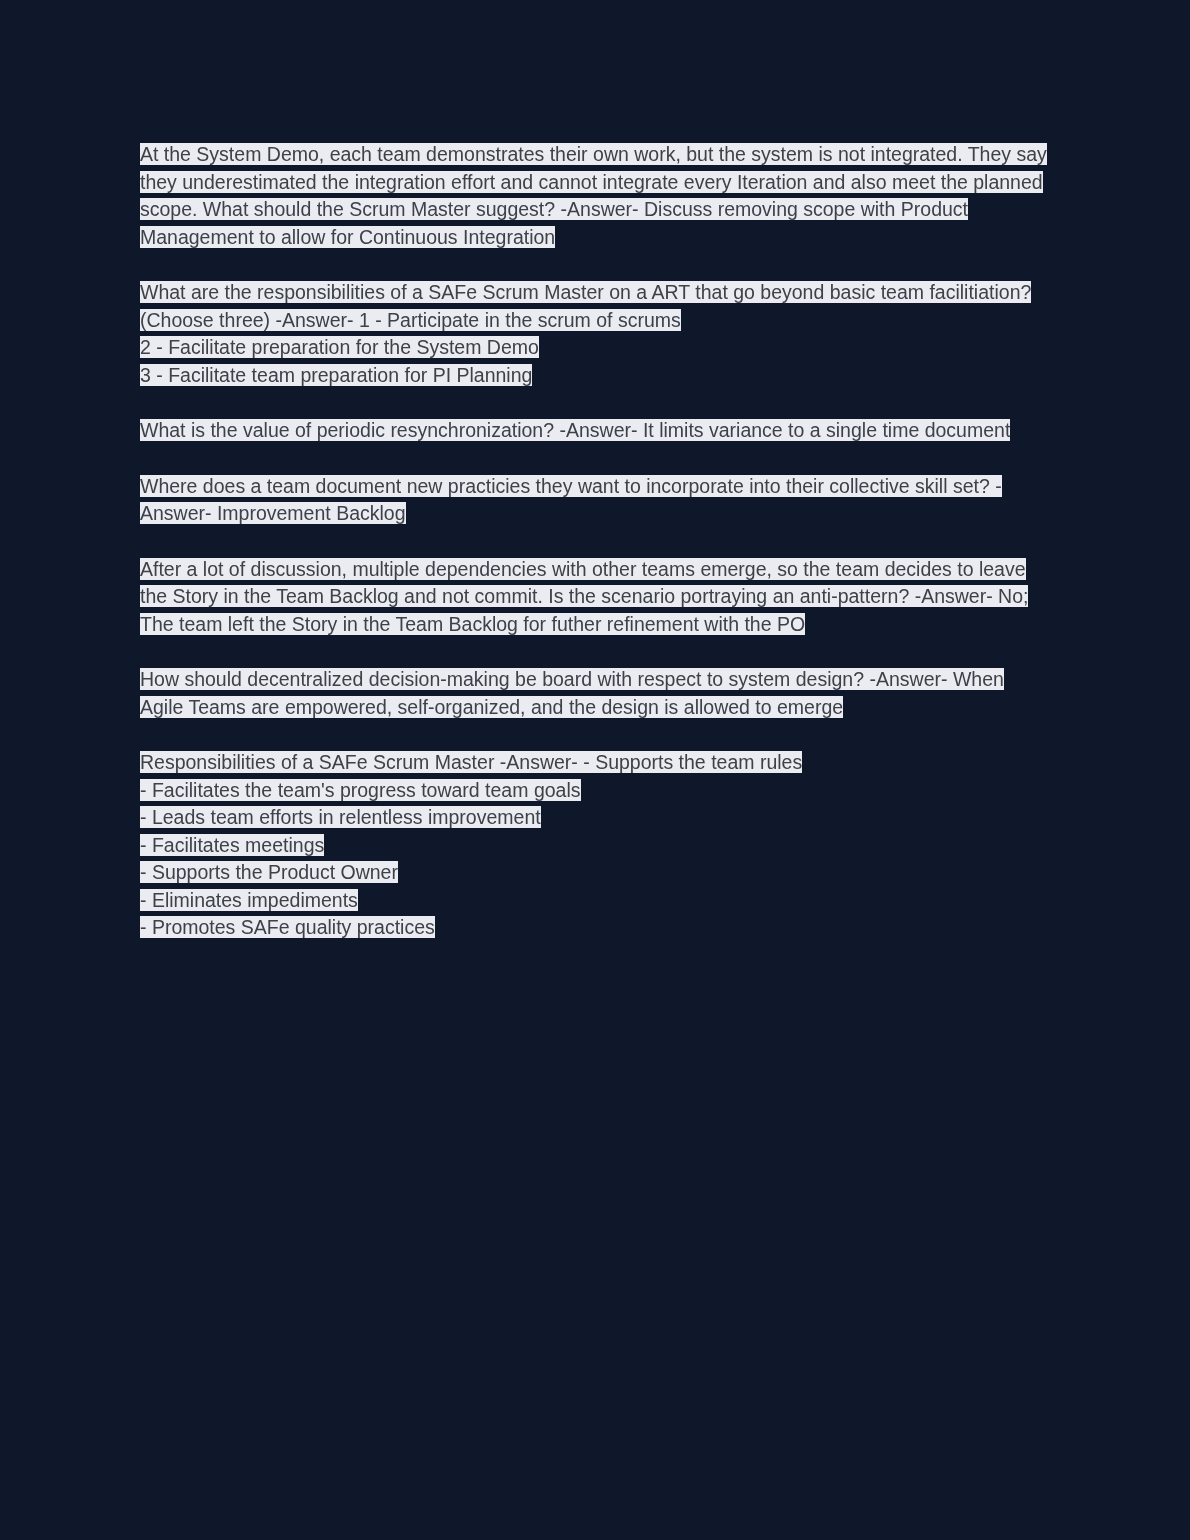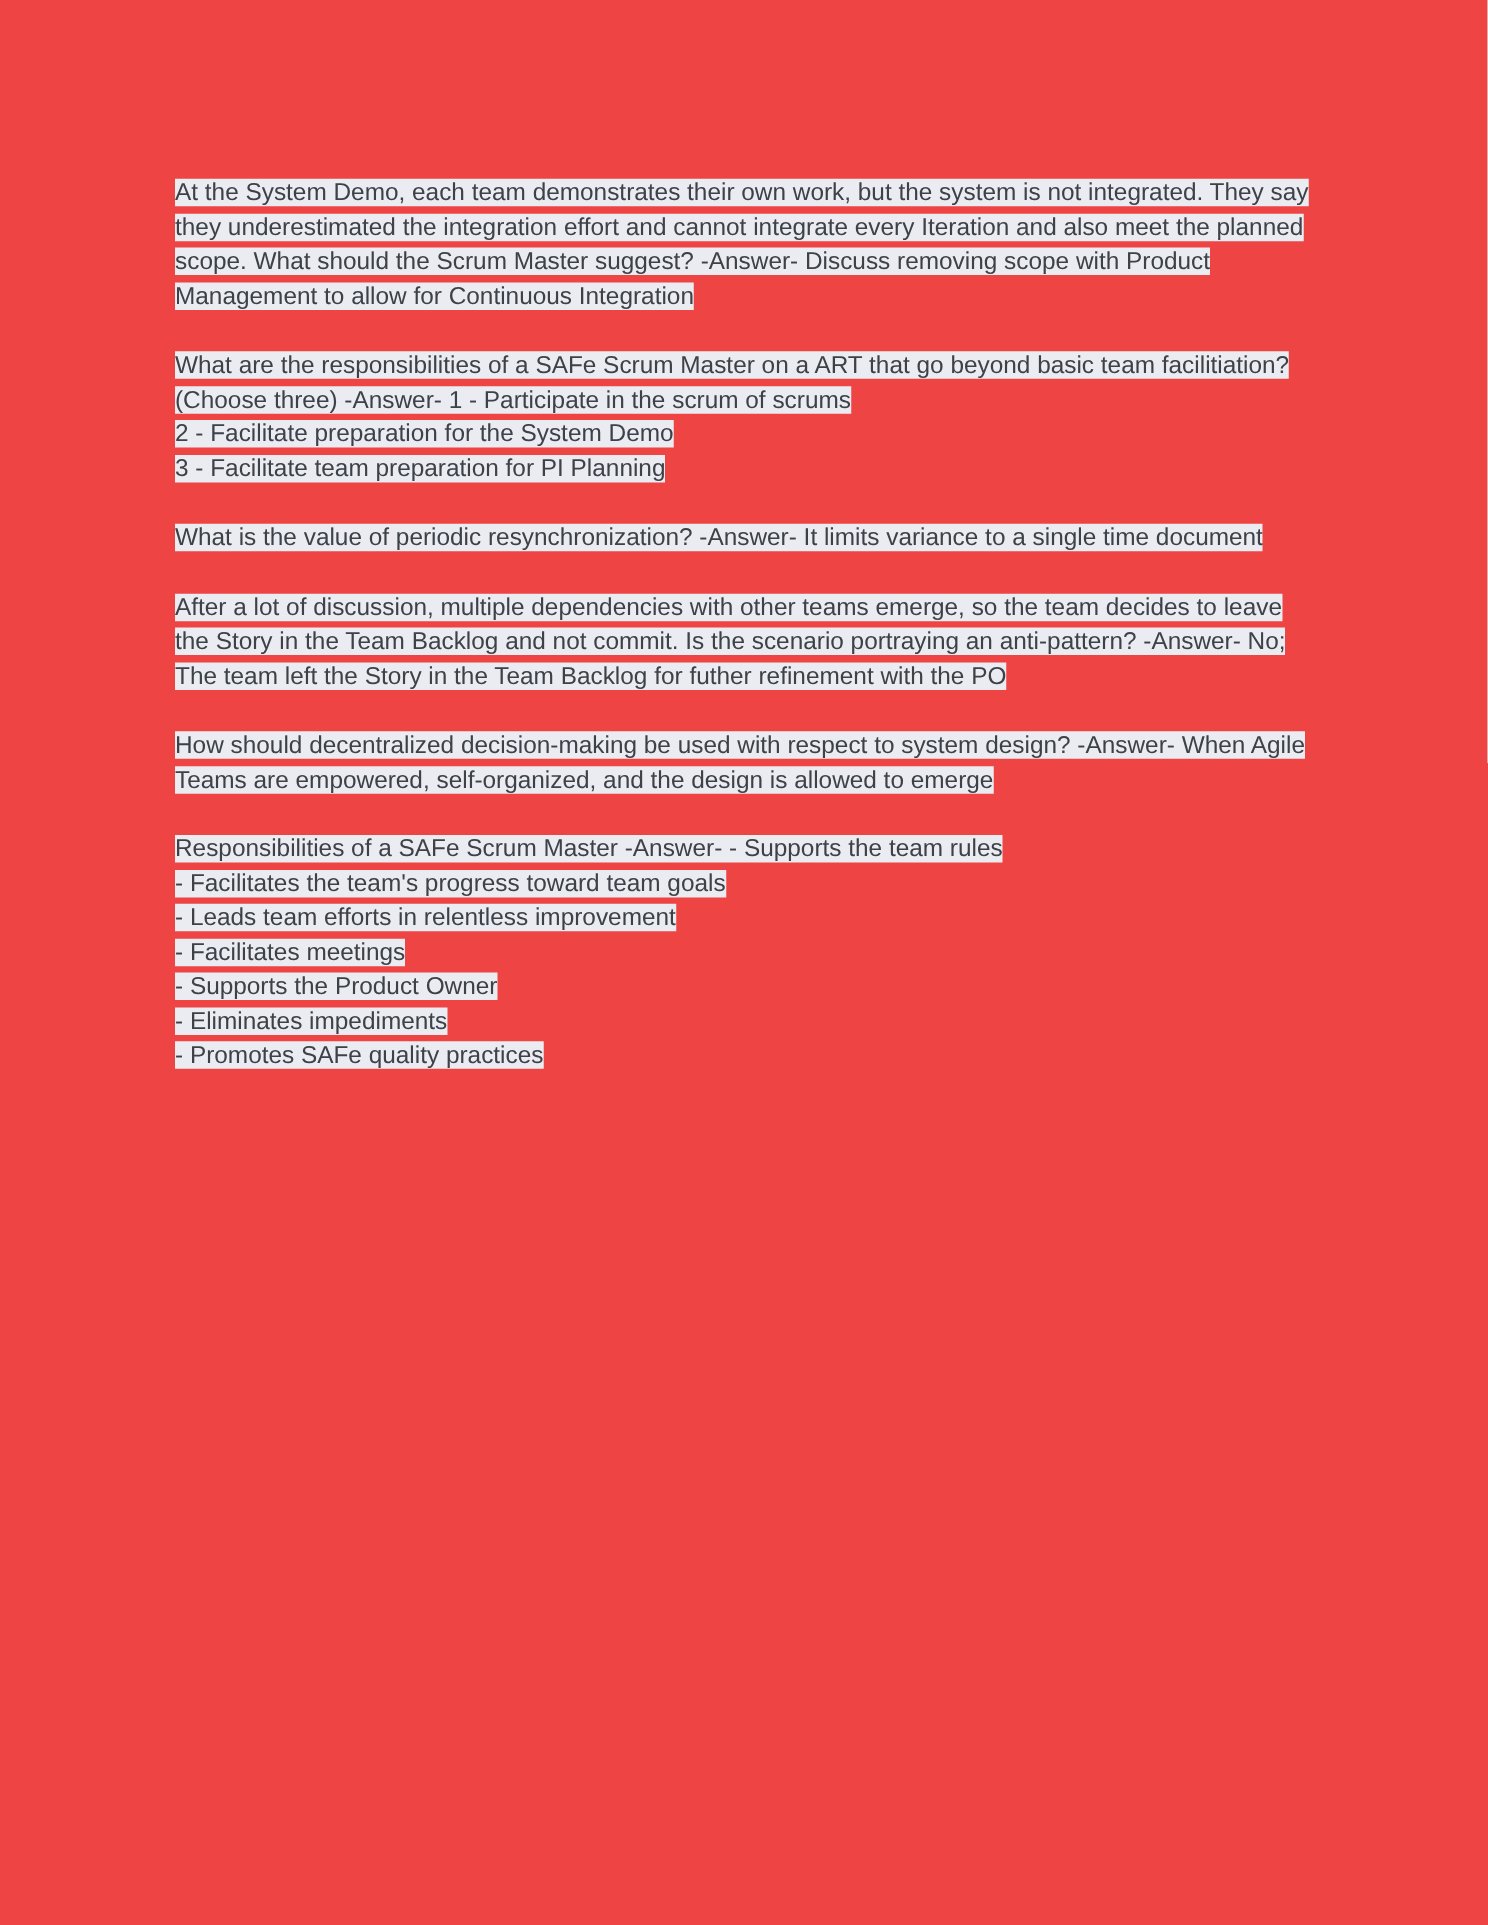--- a/index.html
+++ b/index.html
@@ -4,21 +4,21 @@
 <style>
   html, body {
     margin: 0;
     padding: 0;
     background: #ffffff;
   }
   .page {
     position: relative;
     width: 1190px;
     height: 1540px;
-    background: #ef4444;
+    background: #0f172a;
     box-sizing: border-box;
     padding: 141px 140px 0 140px;
     font-family: "Liberation Sans", sans-serif;
     color: #3d4148;
     overflow: hidden;
   }
   .doc-body {
     max-width: 910px;
   }
   p.para {
@@ -36,22 +36,23 @@
 </head>
 <body>
 
 <div class="page">
   <div class="doc-body">
     <p class="para"><span class="hl">At the System Demo, each team demonstrates their own work, but the system is not integrated. They say they underestimated the integration effort and cannot integrate every Iteration and also meet the planned scope. What should the Scrum Master suggest? -Answer- Discuss removing scope with Product Management to allow for Continuous Integration</span></p>
     <p class="para"><span class="hl">What are the responsibilities of a SAFe Scrum Master on a ART that go beyond basic team facilitiation? (Choose three) -Answer- 1 - Participate in the scrum of scrums
 2 - Facilitate preparation for the System Demo
 3 - Facilitate team preparation for PI Planning</span></p>
     <p class="para"><span class="hl">What is the value of periodic resynchronization? -Answer- It limits variance to a single time document</span></p>
+    <p class="para"><span class="hl">Where does a team document new practicies they want to incorporate into their collective skill set? -Answer- Improvement Backlog</span></p>
     <p class="para"><span class="hl">After a lot of discussion, multiple dependencies with other teams emerge, so the team decides to leave the Story in the Team Backlog and not commit. Is the scenario portraying an anti-pattern? -Answer- No; The team left the Story in the Team Backlog for futher refinement with the PO</span></p>
-    <p class="para"><span class="hl">How should decentralized decision-making be used with respect to system design? -Answer- When Agile Teams are empowered, self-organized, and the design is allowed to emerge</span></p>
+    <p class="para"><span class="hl">How should decentralized decision-making be board with respect to system design? -Answer- When Agile Teams are empowered, self-organized, and the design is allowed to emerge</span></p>
     <p class="para"><span class="hl">Responsibilities of a SAFe Scrum Master -Answer- - Supports the team rules
 - Facilitates the team's progress toward team goals
 - Leads team efforts in relentless improvement
 - Facilitates meetings
 - Supports the Product Owner
 - Eliminates impediments
 - Promotes SAFe quality practices</span></p>
   </div>
 </div>
 

